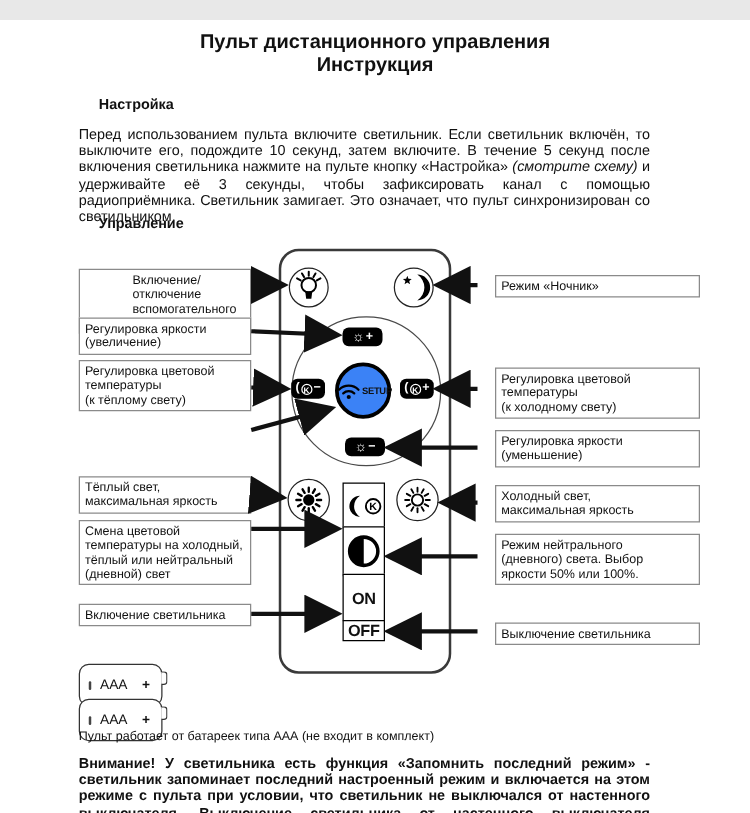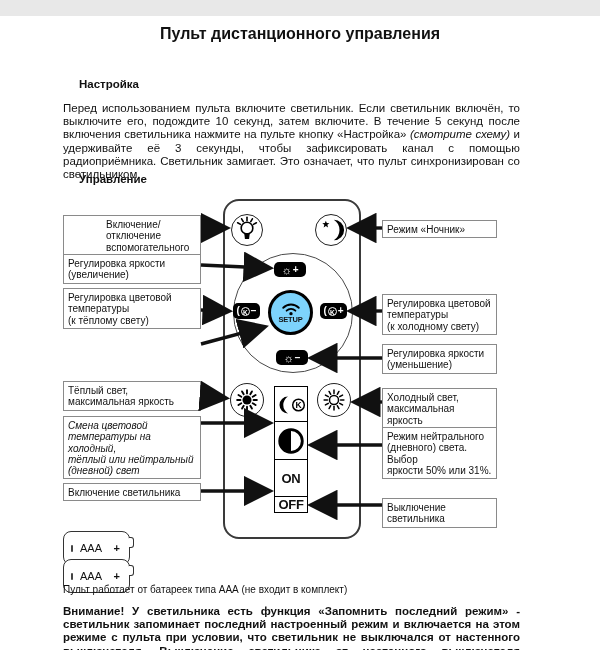--- a/index.html
+++ b/index.html
@@ -10,21 +10,21 @@
   }
   .abs{position:absolute;}
   .title{left:0; right:0; text-align:center; font-weight:bold; font-size:16px; line-height:19px;}
   .heading{font-weight:bold; font-size:11.5px;padding-left:16px;}
   .para{width:457px; font-size:11.5px; line-height:13.2px; text-align:justify; text-align-last:left;}
   .labelbox{
     position:absolute; border:1px solid #8a8a8a; background:#fff; box-sizing:border-box;
     font-size:10px; line-height:11.3px; padding:3px 4px 2px 4px; white-space:pre-line; color:#111;
   }
   .lbox{left:63px; width:138px;}
-  .rbox{left:382px; width:115px;}
+  .rbox{left:396px; width:164px;}
   .remote{
     position:absolute; left:223px; top:183px; width:138px; height:340px;
     border:2px solid #3a3a3a; border-radius:16px; background:#fff; box-sizing:border-box;
   }
   .circlebtn{
     position:absolute; border:1.8px solid #222; border-radius:50%; background:#fff;
     display:flex; align-items:center; justify-content:center; box-sizing:border-box;
   }
   .dial{
     position:absolute; left:233px; top:237px; width:120px; height:120px;
@@ -36,22 +36,22 @@
   }
   .pill .sun{font-size:11px; line-height:10px;}
   .pill .sign{font-size:10px; font-weight:bold; line-height:10px;}
   .pill .paren{font-size:10px; font-weight:bold; line-height:10px;}
   .kcirc{
     display:inline-block; width:9px; height:9px; border:1px solid #fff; border-radius:50%;
     font-size:6.5px; font-weight:bold; line-height:9px; text-align:center; box-sizing:border-box;
   }
   .setupbtn{
     position:absolute; left:268px; top:274px; width:45px; height:45px;
-    border:3.6px solid #000; border-radius:50%; background:#7dd3fc; box-sizing:border-box;
-    display:flex; flex-direction:column; align-items:center; justify-content:center;
+    border:3.6px solid #000; border-radius:50%; background:#3b82f6; box-sizing:border-box;
+    display:flex; flex-direction:row; align-items:center; justify-content:center;
   }
   .setupbtn .setup-label{font-size:7.5px; font-weight:bold; letter-spacing:-0.2px; margin-top:-1px;}
   .btncol{position:absolute; left:274px; top:370px; width:34px;}
   .cell{
     width:34px; border:1.8px solid #000; box-sizing:border-box; background:#fff;
     display:flex; align-items:center; justify-content:center; margin-top:-1.8px;
   }
   .cell:first-child{margin-top:0;}
   .onoff{font-size:13px; font-weight:bold; letter-spacing:-0.3px;}
   .battery{
@@ -70,53 +70,54 @@
   svg{display:block;}
   .overlay{position:absolute; left:0; top:0; pointer-events:none;}
 </style>
 </head>
 <body>
 
 <div class="page">
 
   <div class="abs title" style="top:8px;">
     <div>Пульт дистанционного управления</div>
+    <div>Инструкция</div>
   </div>
 
   <div class="abs heading" style="left:63px; top:62px;">Настройка</div>
   <div class="abs para" style="left:63px; top:86px;"><span>Перед использованием пульта включите светильник. Если светильник включён, то выключите его, подождите 10 секунд, затем включите. В течение 5 секунд после включения светильника нажмите на пульте кнопку «Настройка» </span><i>(смотрите схему)</i><span> и удерживайте её 3 секунды, чтобы зафиксировать канал с помощью радиоприёмника. Светильник замигает. Это означает, что пульт синхронизирован со светильником.</span></div>
 
   <div class="abs heading" style="left:63px; top:157px;">Управление</div>
 
   <div class="labelbox lbox" style="top:199px;padding-left:42px;">Включение/отключение
 вспомогательного света</div>
   <div class="labelbox lbox" style="top:238px;">Регулировка яркости
 (увеличение)</div>
   <div class="labelbox lbox" style="top:272px;">Регулировка цветовой
 температуры
 (к тёплому свету)</div>
   <div class="labelbox lbox" style="top:365px;">Тёплый свет,
 максимальная яркость</div>
-  <div class="labelbox lbox" style="top:400px;font-style:italic;">Смена цветовой
+  <div class="labelbox lbox" style="top:400px;">Смена цветовой
 температуры на холодный,
 тёплый или нейтральный
 (дневной) свет</div>
   <div class="labelbox lbox" style="top:467px;">Включение светильника</div>
 
   <div class="labelbox rbox" style="top:204px;">Режим «Ночник»</div>
   <div class="labelbox rbox" style="top:278px;">Регулировка цветовой
 температуры
 (к холодному свету)</div>
   <div class="labelbox rbox" style="top:328px;">Регулировка яркости
 (уменьшение)</div>
   <div class="labelbox rbox" style="top:372px;">Холодный свет,
 максимальная яркость</div>
   <div class="labelbox rbox" style="top:411px;">Режим нейтрального
 (дневного) света. Выбор
-яркости 50% или 31%.</div>
+яркости 50% или 100%.</div>
   <div class="labelbox rbox" style="top:482px;">Выключение светильника</div>
 
   <div class="remote"></div>
 
   <div class="circlebtn" style="left:231px; top:198px; width:32px; height:32px;">
     <span>
       <svg width="30" height="30" viewBox="0 0 32 32">
         <g stroke="#000" stroke-width="1.7" stroke-linecap="round">
           <line x1="9.1" y1="10" x2="6.0" y2="8.25"></line>
           <line x1="12" y1="7.07" x2="10.25" y2="4.04"></line>

